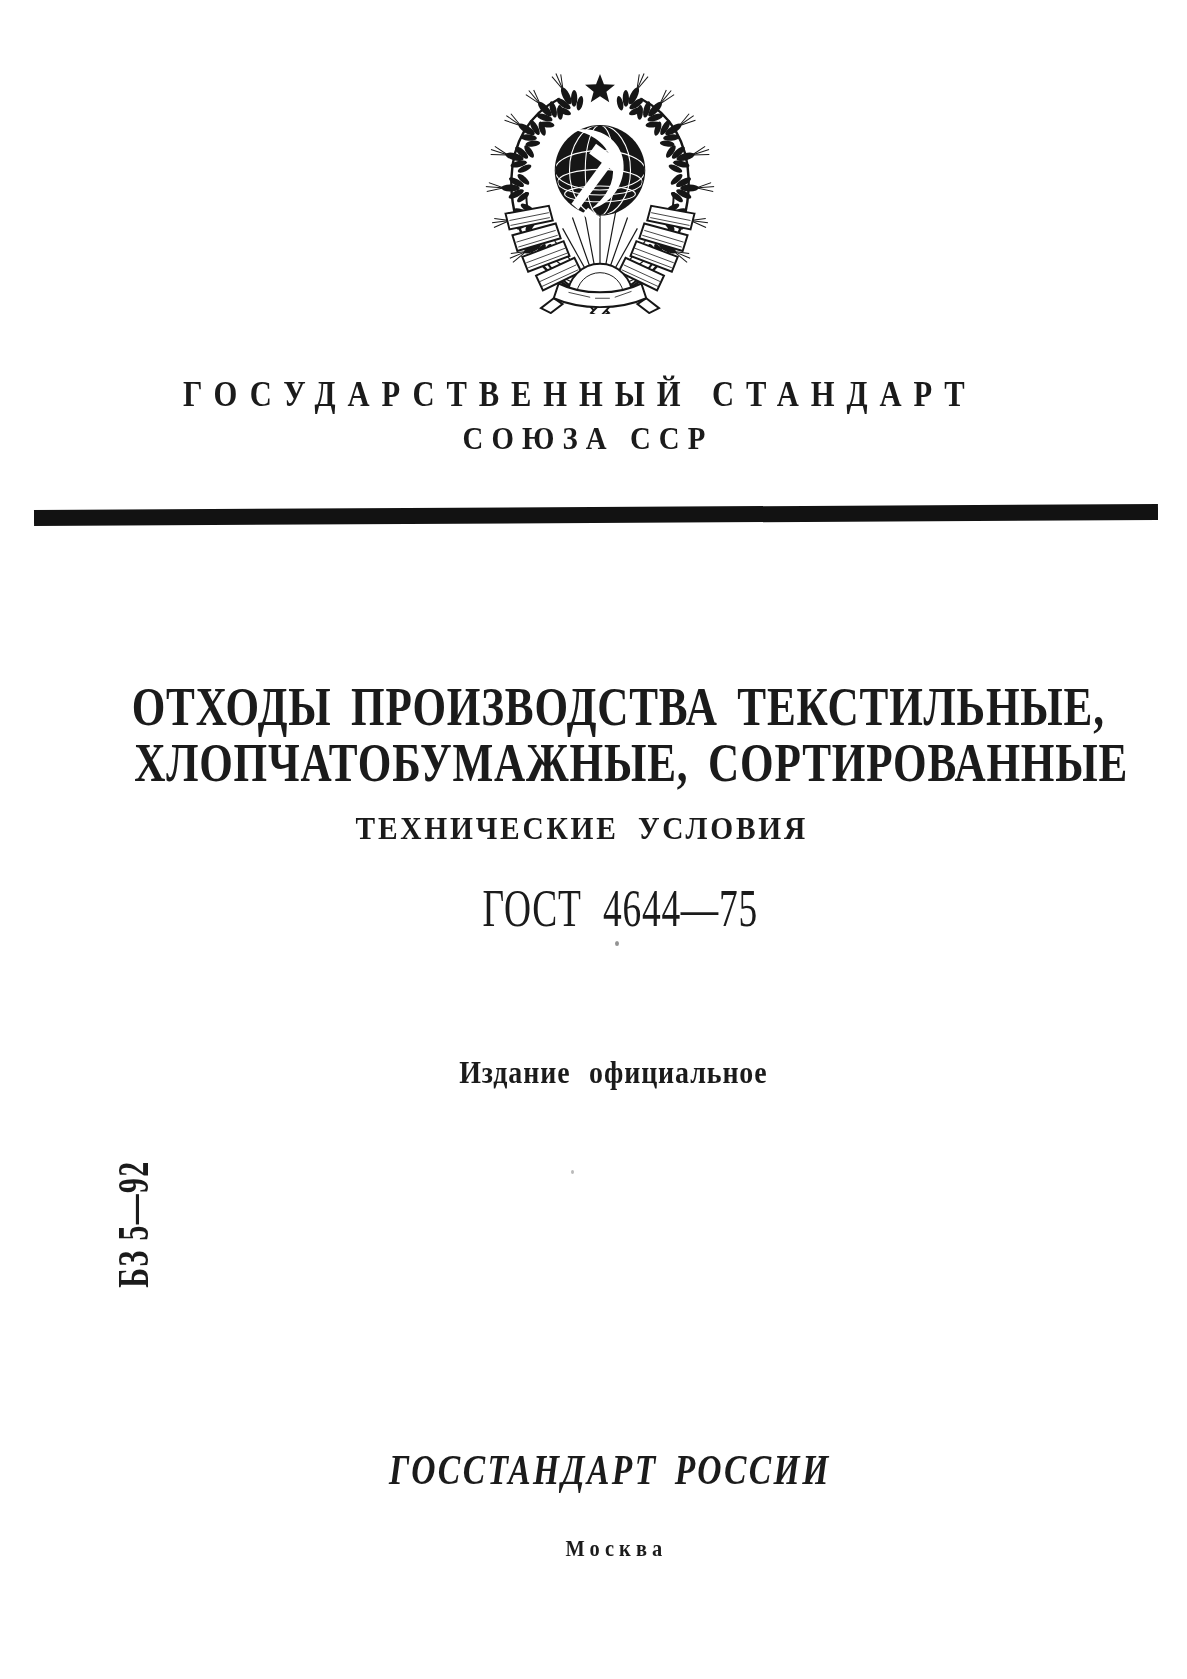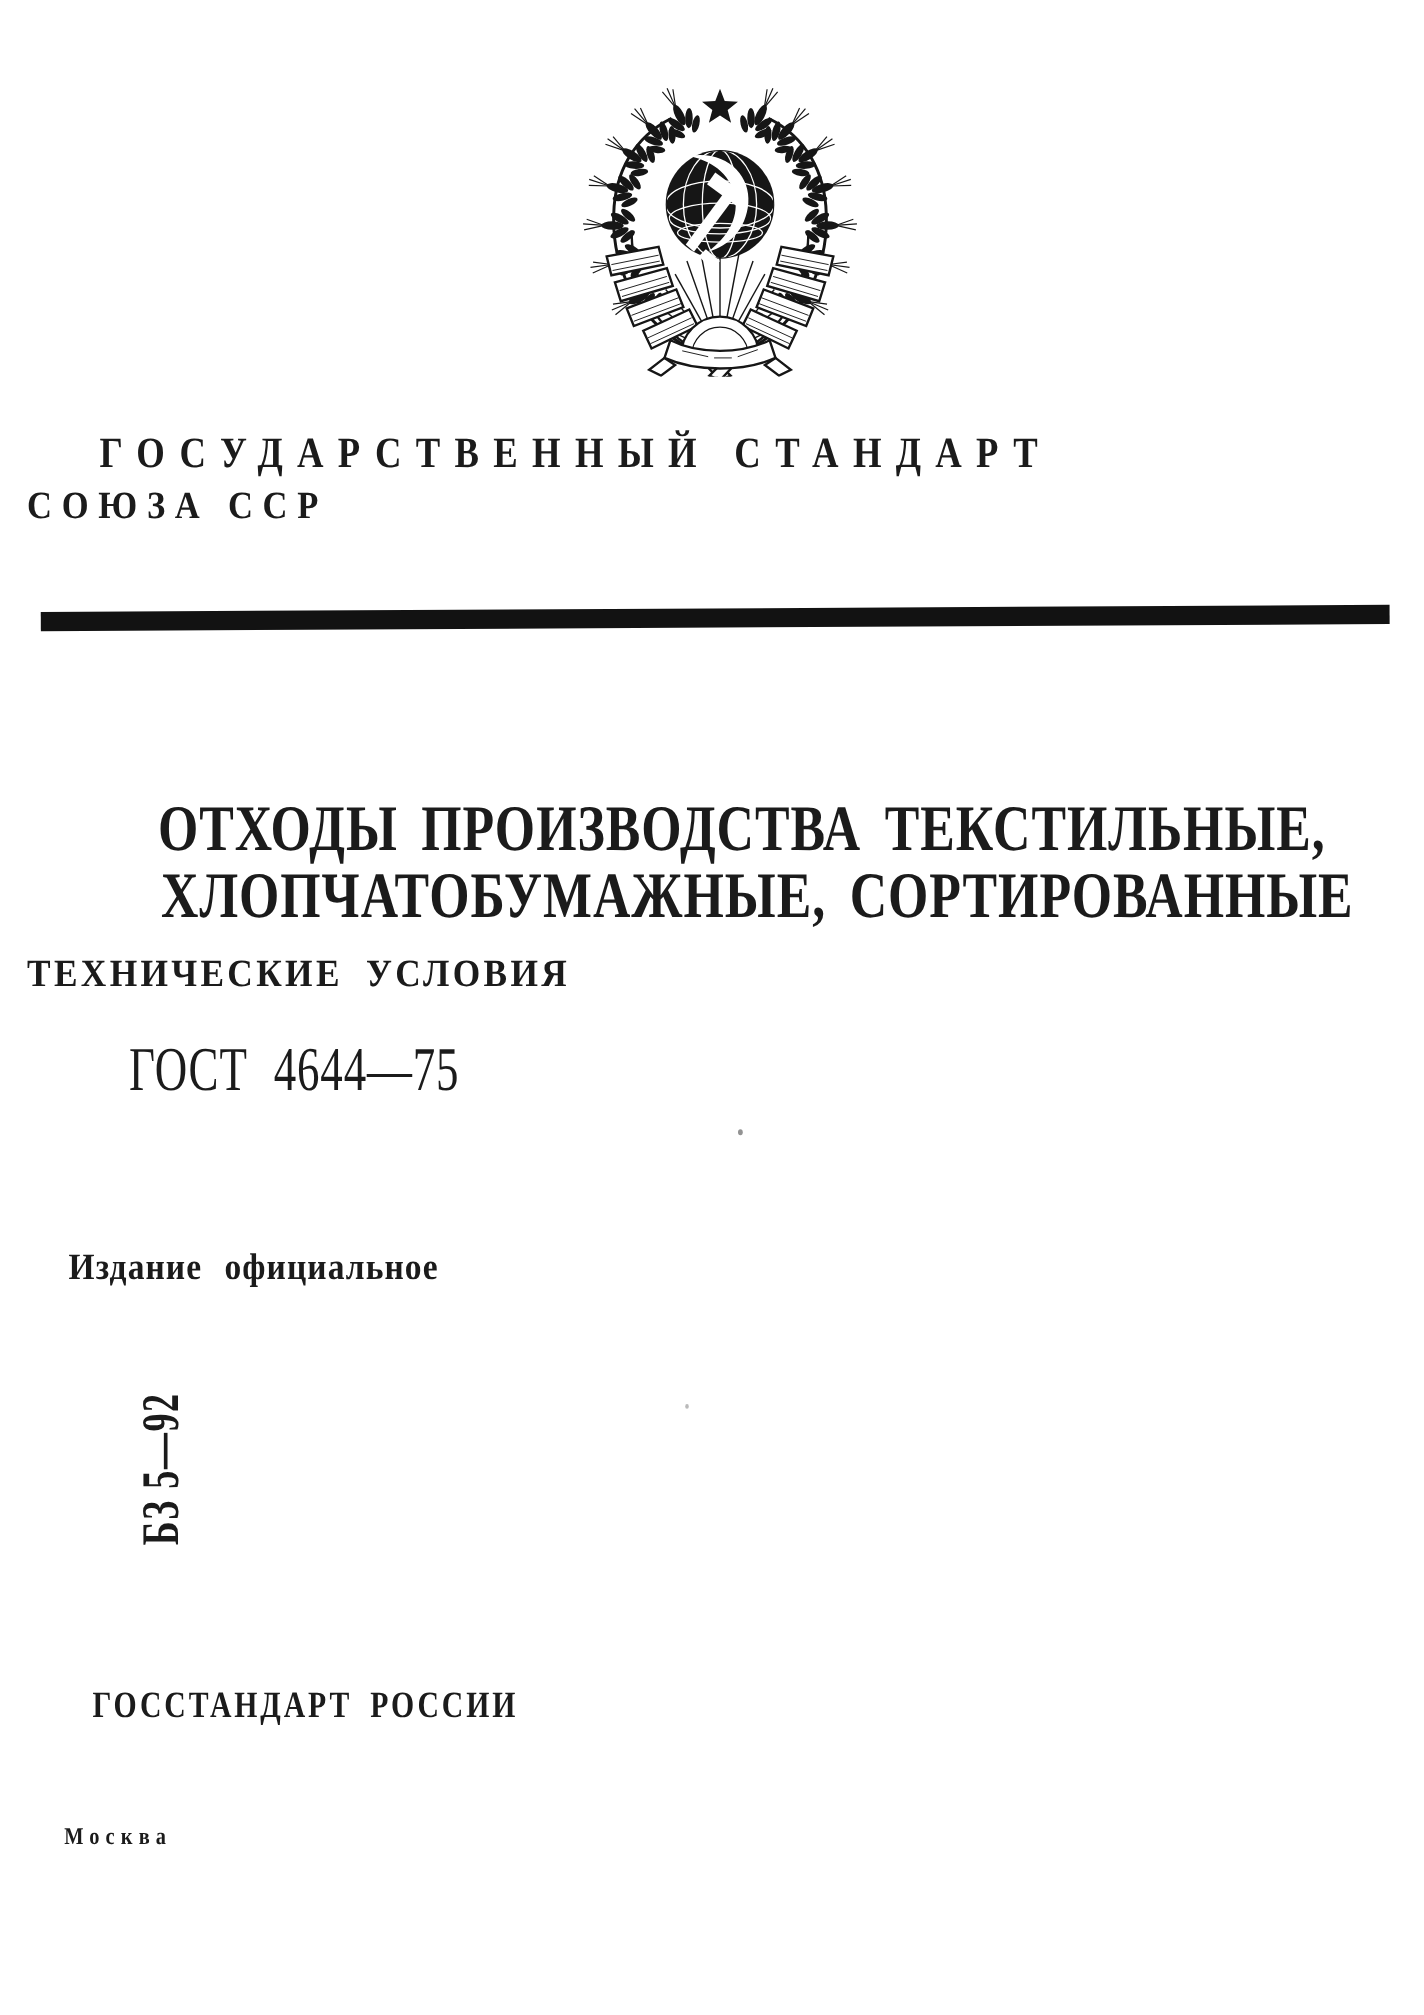--- a/index.html
+++ b/index.html
@@ -5,21 +5,21 @@
   html,body{margin:0;padding:0;}
   body{
     width:1187px;height:1679px;
     background:#ffffff;
     position:relative;
     overflow:hidden;
     font-family:"Liberation Serif", serif;
     color:#1b1b1b;
   }
   .abs{position:absolute;}
-  .ctr{text-align:left;}
+  .ctr{text-align:center;margin-top:17px;}
   .squeeze{display:inline-block;white-space:nowrap;}
   
   .h1line{left:0;right:40px;top:358px;font-weight:bold;font-size:36px;line-height:1.1;}
   .h1line .squeeze{transform:scaleX(.85);letter-spacing:14px;padding-left:14px;}
   .h2line{left:0;right:20px;top:404px;font-weight:bold;font-size:32px;line-height:1.1;}
   .h2line .squeeze{transform:scaleX(.9);letter-spacing:9px;padding-left:9px;}
   
   .rule{left:34px;top:507px;width:1124px;height:16px;background:#121212;transform:rotate(-0.3deg);}
   
   .t1{left:10px;width:1190px;top:662px;font-weight:bold;font-size:54px;line-height:56px;}
@@ -34,23 +34,23 @@
   
   .sidecode{
     left:134px;top:1224px;width:0;height:0;overflow:visible;
   }
   .sidecode .squeeze{
     position:absolute;left:0;top:0;
     transform:translate(-50%,-50%) rotate(-90deg) scaleX(.68);
     font-weight:bold;font-size:44px;letter-spacing:2px;line-height:1;
   }
   
-  .pub{left:30px;width:1157px;top:1404px;font-weight:bold;font-size:31px;line-height:34px;}
+  .pub{left:30px;width:1157px;top:1436px;font-weight:bold;font-size:42px;line-height:34px;font-style:italic;}
   .pub .squeeze{transform:scaleX(.8);letter-spacing:3px;padding-left:3px;word-spacing:8px;}
-  .city{left:40px;width:1147px;top:1516px;font-weight:bold;font-size:20px;line-height:30px;}
+  .city{left:40px;width:1147px;top:1516px;font-weight:bold;font-size:24px;line-height:30px;}
   .city .squeeze{transform:scaleX(.85);letter-spacing:6px;padding-left:6px;}
   
   .speck{background:#3a3a3a;border-radius:50%;}
   .speck1{left:615px;top:941px;width:4px;height:5px;opacity:.55;}
   .speck2{left:571px;top:1170px;width:3px;height:4px;opacity:.35;}
   .emblem{left:452px;top:68px;width:296px;height:246px;}
 </style>
 </head>
 <body>
 

